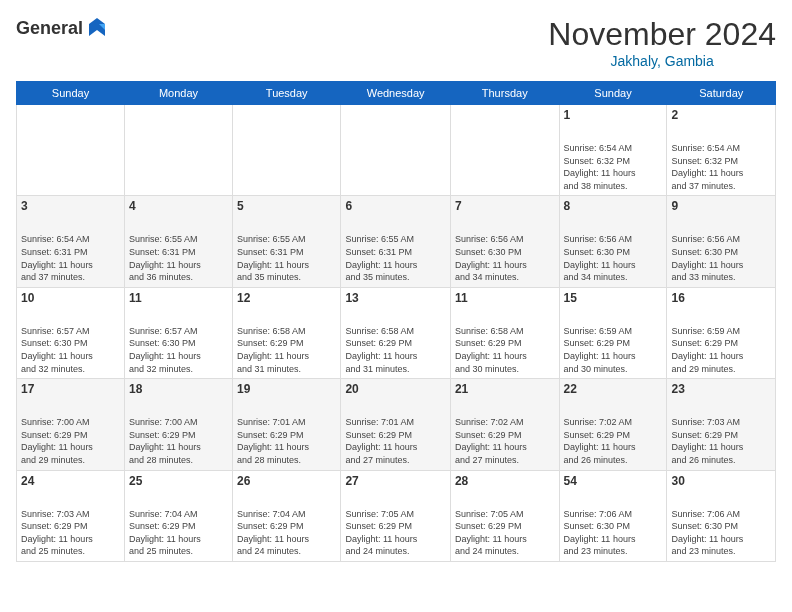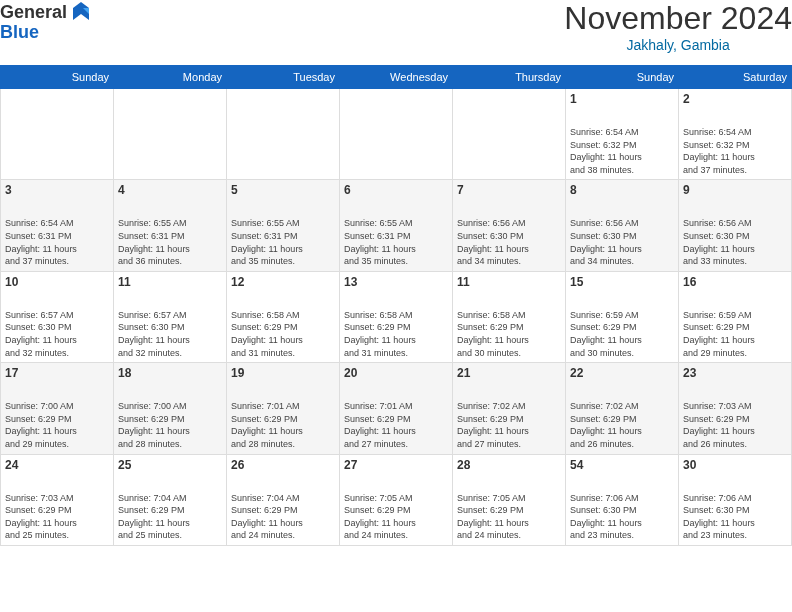--- a/index.html
+++ b/index.html
@@ -6,20 +6,21 @@
     body {
       font-family: Arial, sans-serif;
       background: #fff;
       width: 792px;
       height: 612px;
       overflow: hidden;
     }
     .page {
       width: 792px;
       height: 516px;
+      padding: 16px;
     }
     .header {
       display: flex;
       justify-content: space-between;
       align-items: flex-start;
       margin-bottom: 12px;
     }
     .logo {
       display: flex;
       align-items: center;
@@ -50,21 +51,21 @@
     }
     .calendar {
       width: 100%;
       border-collapse: collapse;
       font-size: 10px;
     }
     .calendar th {
       background: #1565c0;
       color: white;
       padding: 5px 4px;
-      text-align: right;
+      text-align: center;
       font-size: 11px;
       font-weight: normal;
       border: 1px solid #1565c0;
     }
     .calendar td {
       border: 1px solid #ddd;
       vertical-align: top;
       padding: 3px 4px;
       height: 78px;
       width: 113px;
@@ -97,21 +98,20 @@
   <div class="header">
     <div class="logo">
       <div>
         <div style="display:flex;align-items:center;">
           <span class="logo-text logo-general">General</span>
           <svg class="logo-icon" viewBox="0 0 24 24" fill="none">
             <path d="M12 2 L20 8 L20 20 L12 14 L4 20 L4 8 Z" fill="#1565c0"></path>
             <path d="M14 8 L20 8 L20 14 Z" fill="#42a5f5"></path>
           </svg>
         </div>
-        <div style="font-size:18px;font-weight:bold;color:#1565c0;margin-top:-2px;">Blue</div>
       </div>
     </div>
     <div class="title-section">
       <div class="month-title">November 2024</div>
       <div class="location">Jakhaly, Gambia</div>
     </div>
   </div>
 
   <table class="calendar">
     <thead>

